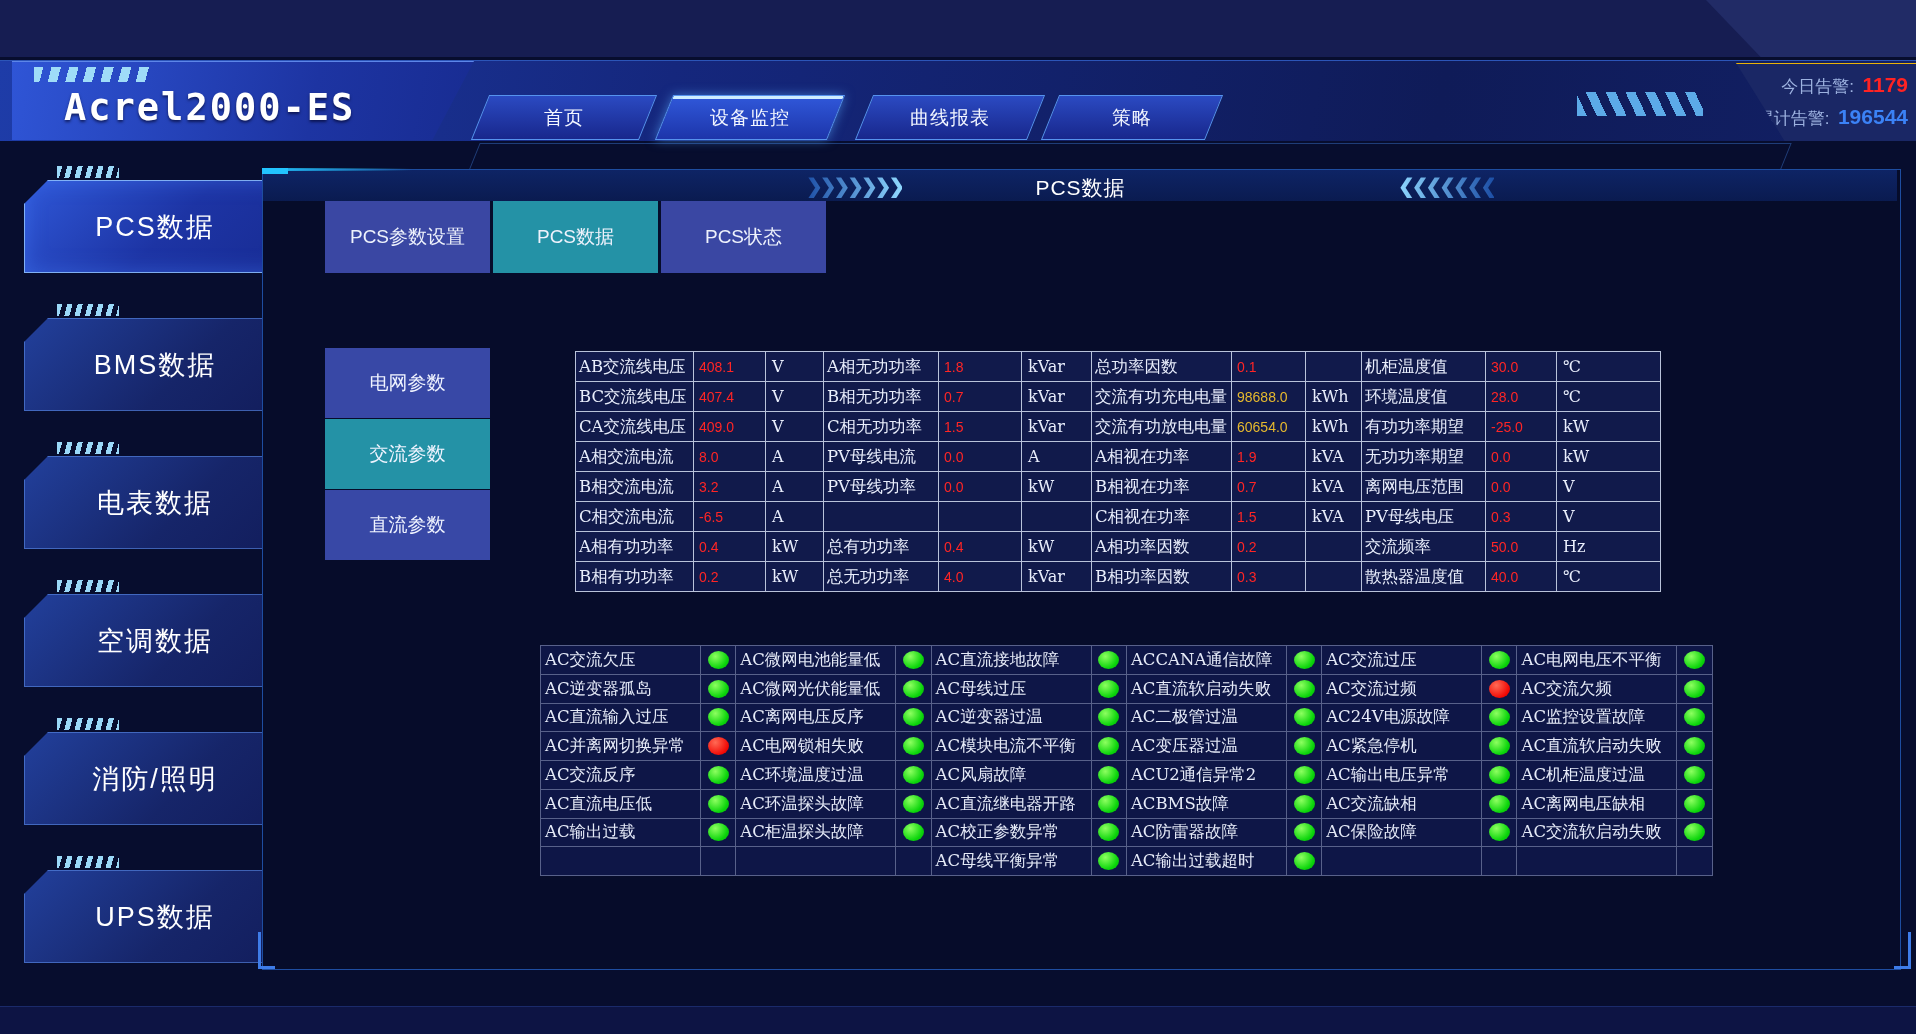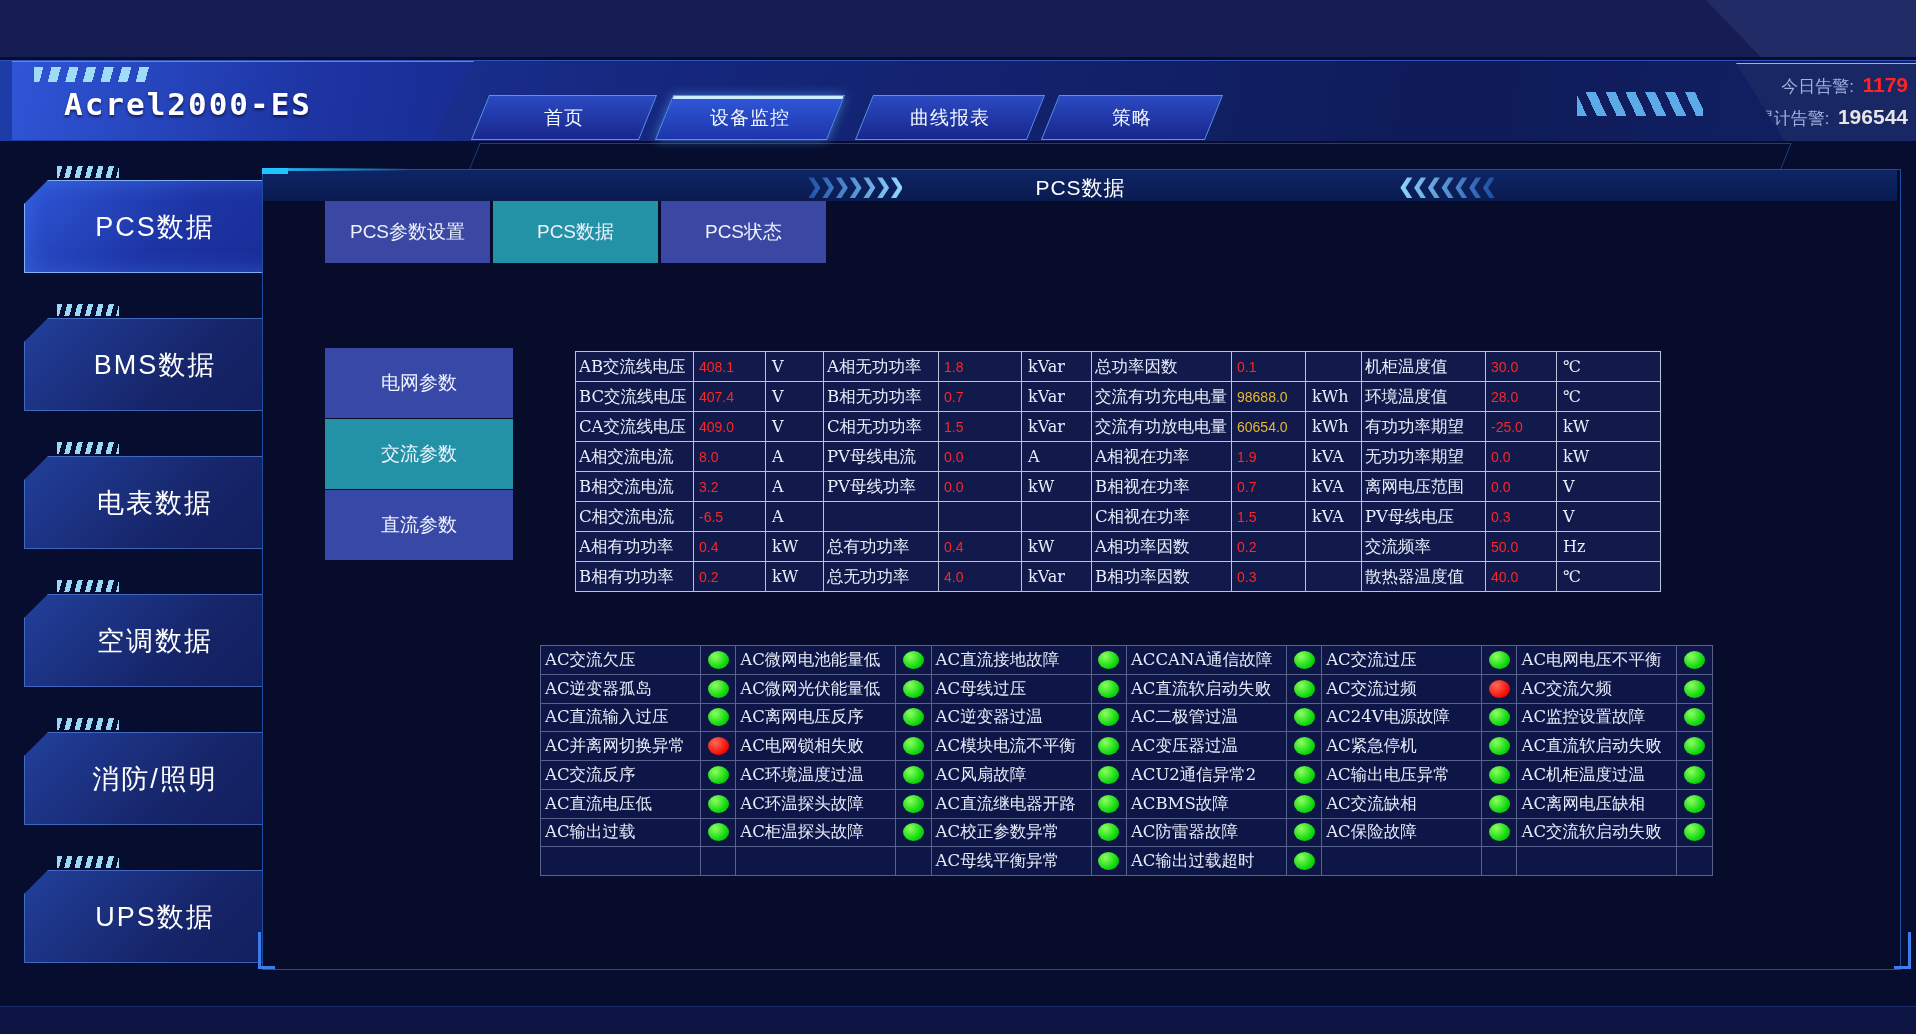--- a/index.html
+++ b/index.html
@@ -15,39 +15,39 @@
   .headerband{position:absolute;left:0;top:60px;width:1916px;height:80px;
               background:linear-gradient(100deg,#1e3ca8 0%,#15277d 35%,#0f1b58 75%,#122065 100%);
               border-top:1px solid #2c55b8;}
   .logo-plate{position:absolute;left:12px;top:61px;width:462px;height:79px;
               background:linear-gradient(100deg,#2f55d6 0%,#1d34a2 65%,#182c92 100%);
               clip-path:polygon(0 0,100% 0,91% 100%,0 100%);
               box-shadow:inset 0 1px 0 #5d86e8;}
   .logo-stripes{position:absolute;left:34px;top:67px;width:118px;height:15px;
                 background:repeating-linear-gradient(105deg,#9fdcf8 0 9px,rgba(0,0,0,0) 9px 17px);}
   .logo-text{position:absolute;left:64px;top:86px;font-family:"DejaVu Sans Mono",monospace;
-             font-size:31px;font-weight:bold;letter-spacing:2px;color:#ffffff;text-shadow:0 2px 3px rgba(0,0,30,.6);}
+             font-size:37px;font-weight:bold;letter-spacing:2px;color:#ffffff;text-shadow:0 2px 3px rgba(0,0,30,.6);}
   .nav-frame{position:absolute;left:468px;top:82px;width:1310px;height:56px;transform:skewX(-22deg);
              border:1px solid rgba(62,120,210,.45);}
   .nav-btn{position:absolute;top:95px;height:43px;transform:skewX(-22deg);
            background:linear-gradient(180deg,#2b4ac2,#18278c);
            border:1px solid #5693ee;cursor:pointer;}
   .nav-btn .t{display:flex;align-items:center;justify-content:center;height:100%;
               transform:skewX(22deg);font-size:19px;color:#f2f6ff;letter-spacing:1px;}
   .nav-btn.active{background:linear-gradient(180deg,#3058da,#1d35aa);
                   box-shadow:inset 0 3px 0 #cdecff,0 0 10px rgba(90,170,255,.55);}
   .hatch-right{position:absolute;left:1577px;top:92px;width:126px;height:24px;
                background:repeating-linear-gradient(65deg,#5caae8 0 9px,rgba(0,0,0,0) 9px 18px);}
   .alarm-plate{position:absolute;left:1736px;top:63px;width:180px;height:77px;background:#1a2765;
                clip-path:polygon(0 0,100% 0,100% 100%,27% 100%);border-top:1px solid #eab308;}
   .alarm-line{position:absolute;right:8px;white-space:nowrap;text-align:right;}
   .alarm-line .lab{font-size:17px;color:#9db2e0;}
   .alarm-line .val{font-size:21px;font-weight:bold;margin-left:4px;}
   .alarm-line.l1{top:9px;}  .alarm-line.l1 .val{color:#ff2323;}
-  .alarm-line.l2{top:41px;} .alarm-line.l2 .val{color:#e5e5e5;text-align:center;}
+  .alarm-line.l2{top:41px;} .alarm-line.l2 .val{color:#3b82f6;text-align:center;}
 
   
   .side-btn{position:absolute;left:24px;width:262px;height:93px;cursor:pointer;
             background:linear-gradient(135deg,#22409c 0%,#162569 60%,#121d5c 100%);
             clip-path:polygon(24px 0,100% 0,100% calc(100% - 22px),calc(100% - 24px) 100%,0 100%,0 24px);
             box-shadow:inset 0 0 0 1px rgba(96,148,240,.55);}
   .side-btn.active{background:linear-gradient(135deg,#2f58d8 0%,#1d34a4 55%,#182c94 100%);
                    box-shadow:inset 0 0 0 1px rgba(150,200,255,.8),inset 0 0 22px rgba(70,130,255,.45);}
   .side-btn .t{display:flex;height:100%;align-items:center;justify-content:center;
                font-size:27px;letter-spacing:2px;color:#ffffff;}
@@ -65,24 +65,24 @@
         background:linear-gradient(90deg,#1d4fa6,#8fd8ff);-webkit-background-clip:text;
         background-clip:text;color:transparent;}
   .chev.right{background:linear-gradient(90deg,#8fd8ff,#1d4fa6);-webkit-background-clip:text;background-clip:text;}
   .accent-tl{position:absolute;left:262px;top:168px;width:150px;height:3px;
              background:linear-gradient(90deg,#22c4ff,rgba(34,196,255,0));}
   .accent-tl2{position:absolute;left:262px;top:168px;width:26px;height:6px;background:#22c4ff;}
   .bracket{position:absolute;width:14px;height:34px;}
   .bracket.bl{left:258px;top:932px;border-left:3px solid #3e7ce8;border-bottom:3px solid #3e7ce8;}
   .bracket.br{left:1894px;top:932px;border-right:3px solid #3e7ce8;border-bottom:3px solid #3e7ce8;}
 
-  .tab{position:absolute;top:201px;width:165px;height:62px;background:#3a47a3;cursor:pointer;
+  .tab{position:absolute;top:201px;width:165px;height:72px;background:#3a47a3;cursor:pointer;
        display:flex;align-items:center;justify-content:center;font-size:19px;color:#eef2fc;}
   .tab.active{background:#2492a6;}
-  .sub-btn{position:absolute;left:325px;width:188px;height:70px;background:#3848a6;cursor:pointer;
+  .sub-btn{position:absolute;left:325px;width:165px;height:70px;background:#3848a6;cursor:pointer;
            display:flex;align-items:center;justify-content:center;font-size:19px;color:#f0f4ff;}
   .sub-btn.active{background:#2492a6;}
 
   
   table.meas{position:absolute;left:575px;top:351px;border-collapse:collapse;table-layout:fixed;
              font-family:"DejaVu Serif","Liberation Serif",serif;}
   table.meas td{border:1px solid #b9c3da;height:27px;background:#111a4b;overflow:hidden;white-space:nowrap;}
   td.m-label{font-size:16.5px;color:#e9eefc;padding-left:3px;}
   td.m-value{font-size:14px;color:#ff2525;padding-left:5px;font-family:"Liberation Sans",sans-serif;}
   td.m-value.yellow{color:#e6b92e;}

